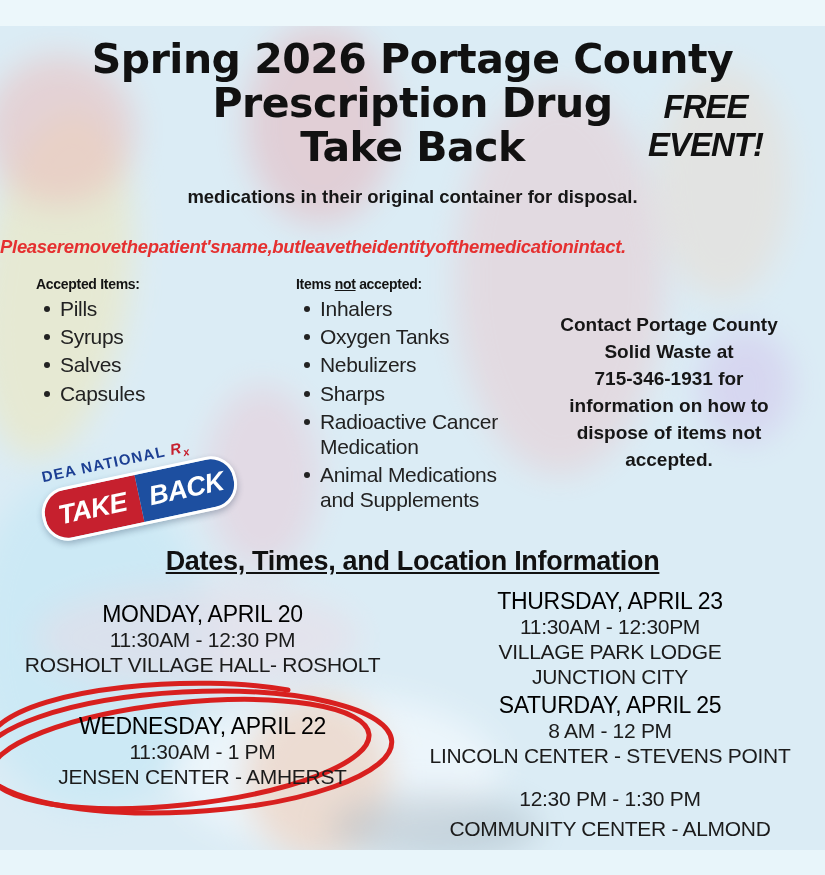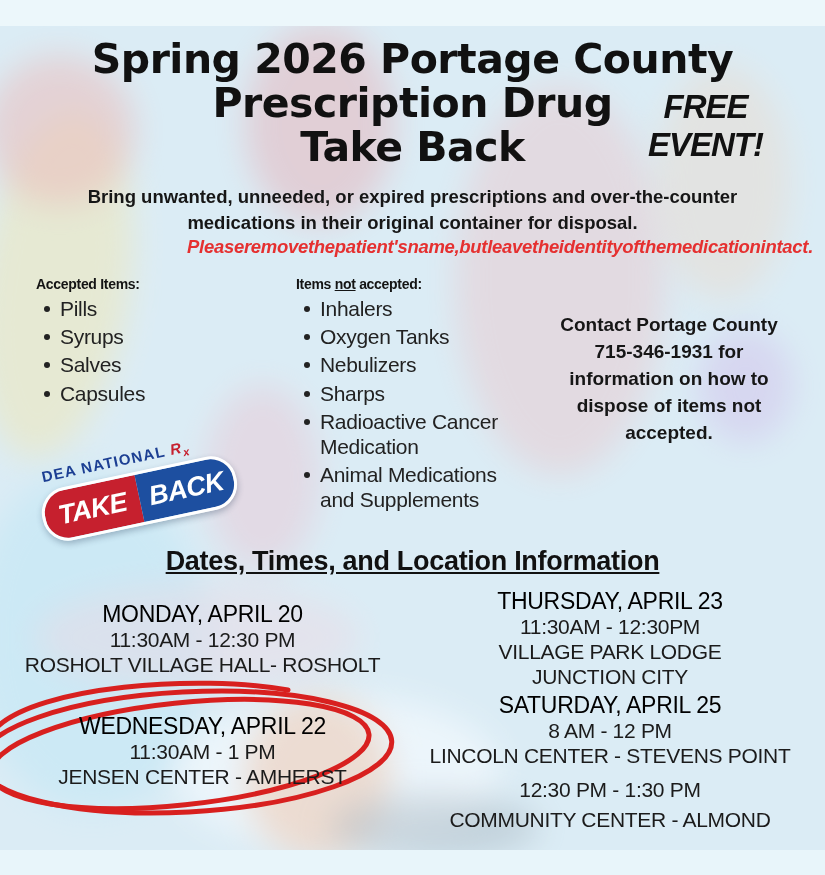--- a/index.html
+++ b/index.html
@@ -30,21 +30,21 @@
   
   .title{position:absolute;left:0;top:38px;width:825px;text-align:center;
     font-family:"DejaVu Sans",sans-serif;font-weight:800;font-size:41px;line-height:1.07;
     letter-spacing:-.5px;color:#111;}
   .free{position:absolute;right:42px;top:88px;width:155px;text-align:center;
     font-weight:800;font-style:italic;font-size:33px;line-height:1.15;letter-spacing:-1px;color:#111;}
 
   
   .intro{position:absolute;left:0;top:184px;width:825px;text-align:center;
     font-weight:700;font-size:18.5px;line-height:1.38;color:#161616;}
-  .privacy{position:absolute;left:0;top:236px;width:813px;text-align:right;
+  .privacy{position:absolute;left:0;top:236px;width:813px;text-align:left;
     font-weight:700;font-style:italic;font-size:18.5px;letter-spacing:-.3px;color:#e53030;}
 
   
   .colhead{font-weight:700;font-size:14px;letter-spacing:-.3px;margin:0 0 4px 0;}
   .ul{list-style:none;margin:2px 0 0 0;padding:0;font-size:21px;letter-spacing:-.3px;color:#222;line-height:1.2;}
   .ul li{position:relative;padding-left:24px;margin-bottom:3px;}
   .ul li::before{content:"";position:absolute;left:8px;top:10px;width:6px;height:6px;border-radius:50%;background:#222;}
   .col-accepted{position:absolute;left:36px;top:276px;width:245px;}
   .col-not{position:absolute;left:296px;top:276px;width:240px;}
   .u{text-decoration:underline;}
@@ -67,21 +67,21 @@
   .dates-head{position:absolute;left:0;top:546px;width:825px;text-align:center;
     font-weight:800;font-size:27px;letter-spacing:-.3px;text-decoration:underline;color:#111;}
   .event{position:absolute;text-align:center;}
   .day{font-weight:400;font-size:23px;letter-spacing:-.3px;color:#000000;}
   .evline{font-size:21px;letter-spacing:-.3px;color:#1b1b1b;line-height:1.18;}
   .ev-mon{left:10px;top:601px;width:385px;}
   .ev-wed{left:10px;top:713px;width:385px;}
   .ev-thu{left:420px;top:588px;width:380px;}
   .ev-sat{left:420px;top:692px;width:380px;}
   .gap8{margin-top:0;}
-  .gap16{margin-top:9px;}
+  .gap16{margin-top:18px;}
   .gap6{margin-top:6px;}
   .circle-svg{position:absolute;left:-22px;top:676px;width:432px;height:156px;overflow:visible;}
 </style>
 </head>
 <body>
 
 <div id="flyer">
 
   <div>
     <div class="blob b1"></div>
@@ -105,21 +105,20 @@
     <div>Spring 2026 Portage County</div>
     <div>Prescription Drug</div>
     <div>Take Back</div>
   </div>
   <div class="free">
     <div>FREE</div>
     <div>EVENT!</div>
   </div>
 
   <div class="intro">
-    <div>Bring unwanted, unneeded, or expired prescriptions and over-the-counter</div>
     <div>medications in their original container for disposal.</div>
   </div>
   <div class="privacy">Pleaseremovethepatient'sname,butleavetheidentityofthemedicationintact.</div>
 
   <div class="col-accepted">
     <div class="colhead">Accepted Items:</div>
     <ul class="ul">
       <li>Pills</li>
       <li>Syrups</li>
       <li>Salves</li>
@@ -134,20 +133,21 @@
       <li>Oxygen Tanks</li>
       <li>Nebulizers</li>
       <li>Sharps</li>
       <li>Radioactive Cancer Medication</li>
       <li>Animal Medications and Supplements</li>
     </ul>
   </div>
 
   <div class="col-contact">
     <div>Contact Portage County</div>
+    <div>Solid Waste at</div>
     <div>715-346-1931 for</div>
     <div>information on how to</div>
     <div>dispose of items not</div>
     <div>accepted.</div>
   </div>
 
   <div class="dea">
     <div class="dea-top"><span>DEA NATIONAL </span><span class="rx"><span>R</span><sub>x</sub></span></div>
     <div class="capsule">
       <div class="cap-half cap-left">TAKE</div>

